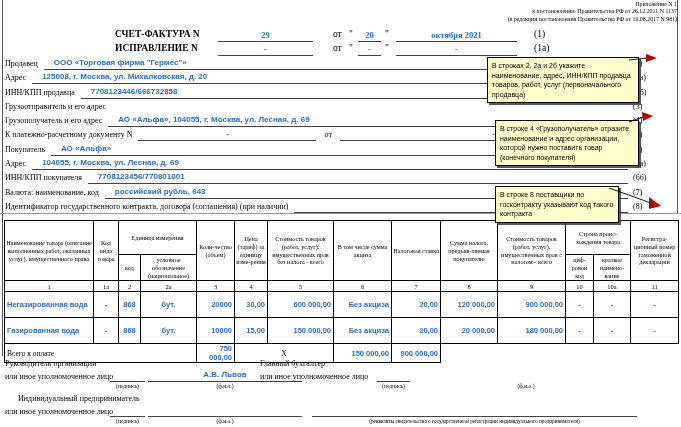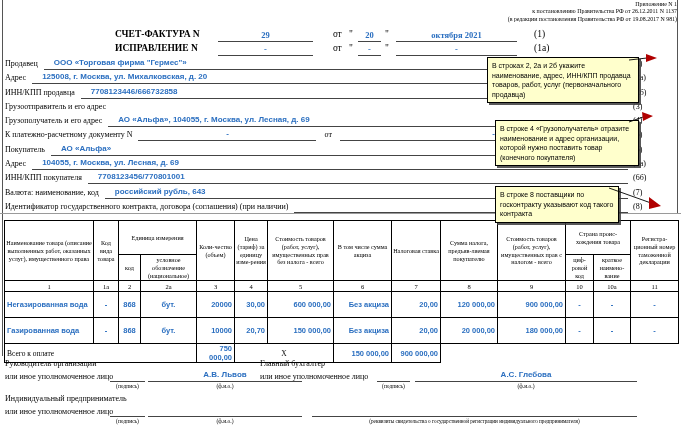--- a/index.html
+++ b/index.html
@@ -217,21 +217,21 @@
       <td class="c">-</td>
       <td class="c">-</td>
       <td class="c">-</td>
     </tr>
     <tr class="data">
       <td class="l">Газированная вода</td>
       <td class="c">-</td>
       <td class="c">868</td>
       <td class="c">бут.</td>
       <td class="r">10000</td>
-      <td class="r">20,70</td>
+      <td class="r">15,00</td>
       <td class="r">150 000,00</td>
       <td class="r">Без акциза</td>
       <td class="r">20,00</td>
       <td class="r">20 000,00</td>
       <td class="r">180 000,00</td>
       <td class="c">-</td>
       <td class="c">-</td>
       <td class="c">-</td>
     </tr>
     <tr class="total">
@@ -261,25 +261,24 @@
   <div class="sig-t" style="left:5px;top:359px">Руководитель организации</div>
   <div class="sig-t" style="left:5px;top:372px">или иное уполномоченное лицо</div>
   <div class="sline" style="left:110px;top:369px;width:35px"></div>
   <div class="sline" style="left:148px;top:369px;width:154px">А.В. Львов</div>
   <div class="scap" style="left:110px;top:383px;width:35px">(подпись)</div>
   <div class="scap" style="left:148px;top:383px;width:154px">(ф.и.о.)</div>
 
   <div class="sig-t" style="left:260px;top:359px">Главный бухгалтер</div>
   <div class="sig-t" style="left:260px;top:372px">или иное уполномоченное лицо</div>
   <div class="sline" style="left:377px;top:369px;width:33px"></div>
-  <div class="sline" style="left:415px;top:369px;width:222px">А.С. Глебова</div>
   <div class="scap" style="left:377px;top:383px;width:33px">(подпись)</div>
   <div class="scap" style="left:415px;top:383px;width:222px">(ф.и.о.)</div>
 
-  <div class="sig-t" style="left:5px;top:394px">Индивидуальный предприниматель</div>
+  <div class="sig-t" style="left:18px;top:394px">Индивидуальный предприниматель</div>
   <div class="sig-t" style="left:5px;top:407px">или иное уполномоченное лицо</div>
   <div class="sline" style="left:110px;top:404px;width:35px"></div>
   <div class="sline" style="left:148px;top:404px;width:154px"></div>
   <div class="sline" style="left:312px;top:404px;width:325px"></div>
   <div class="scap" style="left:110px;top:418px;width:35px">(подпись)</div>
   <div class="scap" style="left:148px;top:418px;width:154px">(ф.и.о.)</div>
   <div class="scap" style="left:312px;top:418px;width:325px;font-size:5.2px">(реквизиты свидетельства о государственной регистрации индивидуального предпринимателя)</div>
 </div>
 
 </body></html>

